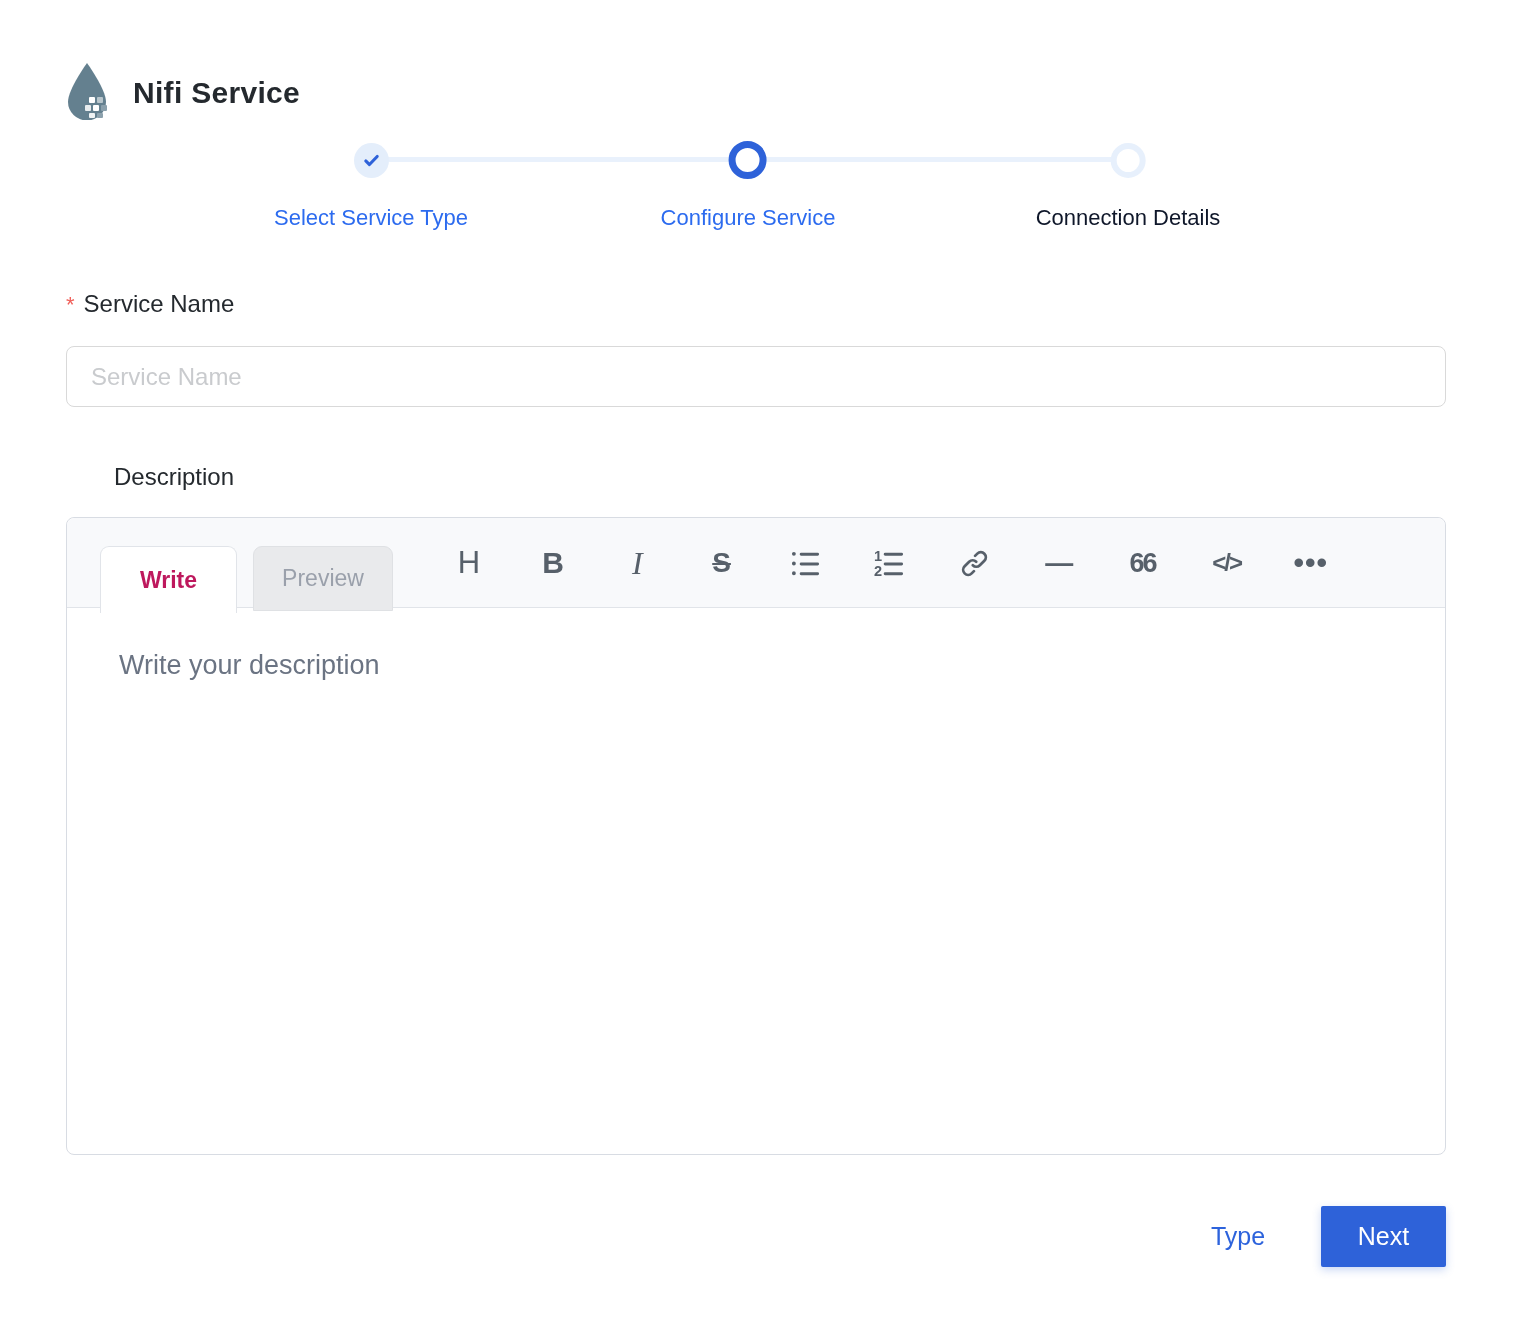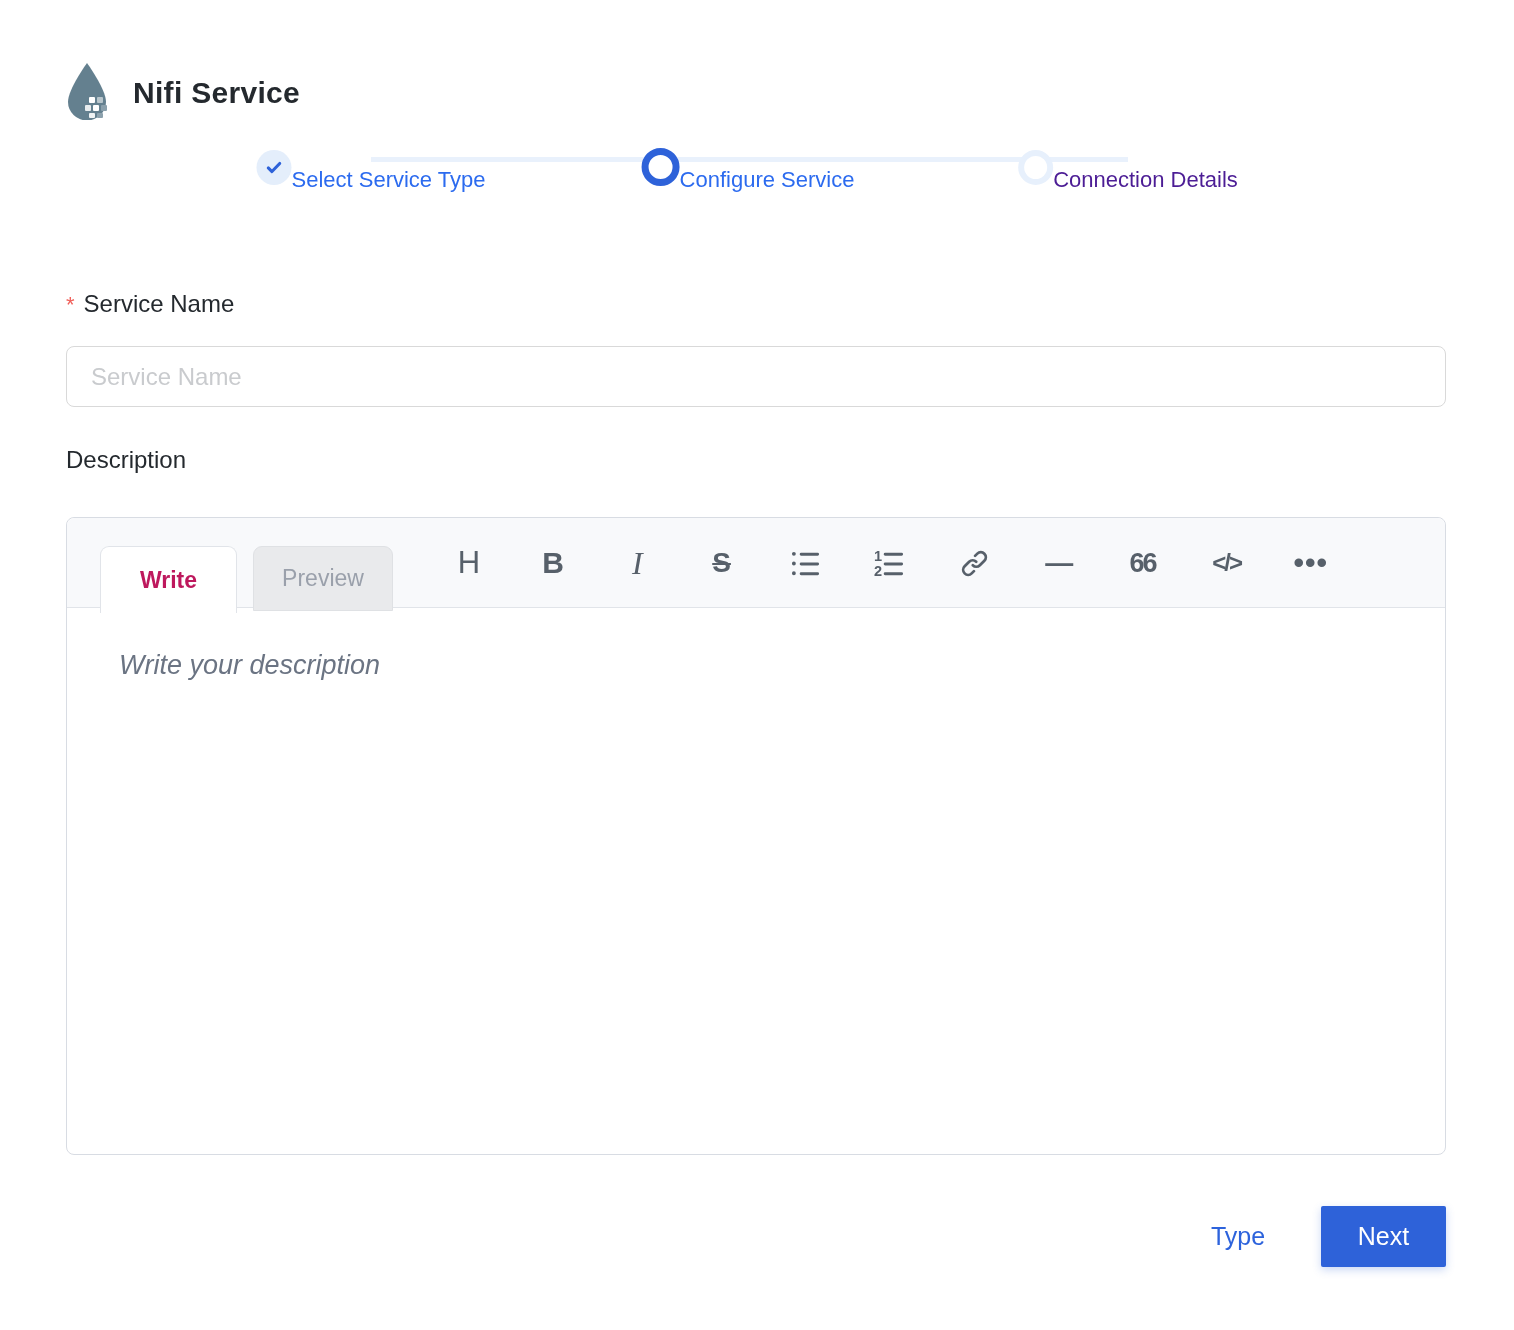--- a/index.html
+++ b/index.html
@@ -37,21 +37,21 @@
     position: absolute;
     left: 371px; top: 157px;
     width: 757px; height: 5px;
     background: #e9f1fc;
     z-index: 1;
   }
   .step {
     position: absolute;
     transform: translateX(-50%);
     display: flex;
-    flex-direction: row;
+    flex-direction: column;
     align-items: center;
     z-index: 2;
     cursor: pointer;
   }
   .step-1 { left: 371px; top: 141px; }
   .step-2 { left: 748px; top: 141px; }
   .step-3 { left: 1128px; top: 141px; }
   .marker-wrap {
     height: 38px; display: flex; align-items: center; justify-content: center;
   }
@@ -70,36 +70,36 @@
   .marker-idle {
     width: 35px; height: 35px;
     border-radius: 50%;
     background: #ffffff;
     border: 6px solid #e7f0fc;
   }
   .step-label {
     margin-top: 26px;
     font-size: 22px;
     white-space: nowrap;
-    color: #4c1d95;
+    color: #0f172a;
   }
   .step-label.blue { color: #2c6bef; }
 
   
   .field-label {
     position: absolute;
     left: 66px;
     font-size: 24px;
     color: #24292e;
     display: flex;
     align-items: flex-start;
     gap: 9px;
   }
   .label-service-name { top: 290px; }
-  .label-description { top: 446px; }
+  .label-description { top: 463px; margin-left: 48px; }
   .req-mark { color: #f0605a; font-size: 22px; padding-top: 2px; }
 
   .text-input {
     position: absolute;
     left: 66px; top: 346px;
     width: 1380px; height: 61px;
     border: 1px solid #d9d9d9;
     border-radius: 8px;
     font-family: "Liberation Sans", sans-serif;
     font-size: 24px;
@@ -190,21 +190,20 @@
     width: 100%; height: 100%;
     border: none;
     outline: none;
     resize: none;
     background: transparent;
     padding: 42px 52px;
     font-family: "Liberation Sans", sans-serif;
     font-size: 27px;
     color: #374151;
     border-radius: 0 0 8px 8px;
-    font-style: italic;
   }
   .editor-textarea::placeholder { color: #6b7483; }
 
   
   .back-btn {
     position: absolute;
     left: 1188px; top: 1218px;
     width: 100px; height: 36px;
     background: transparent;
     border: none;

